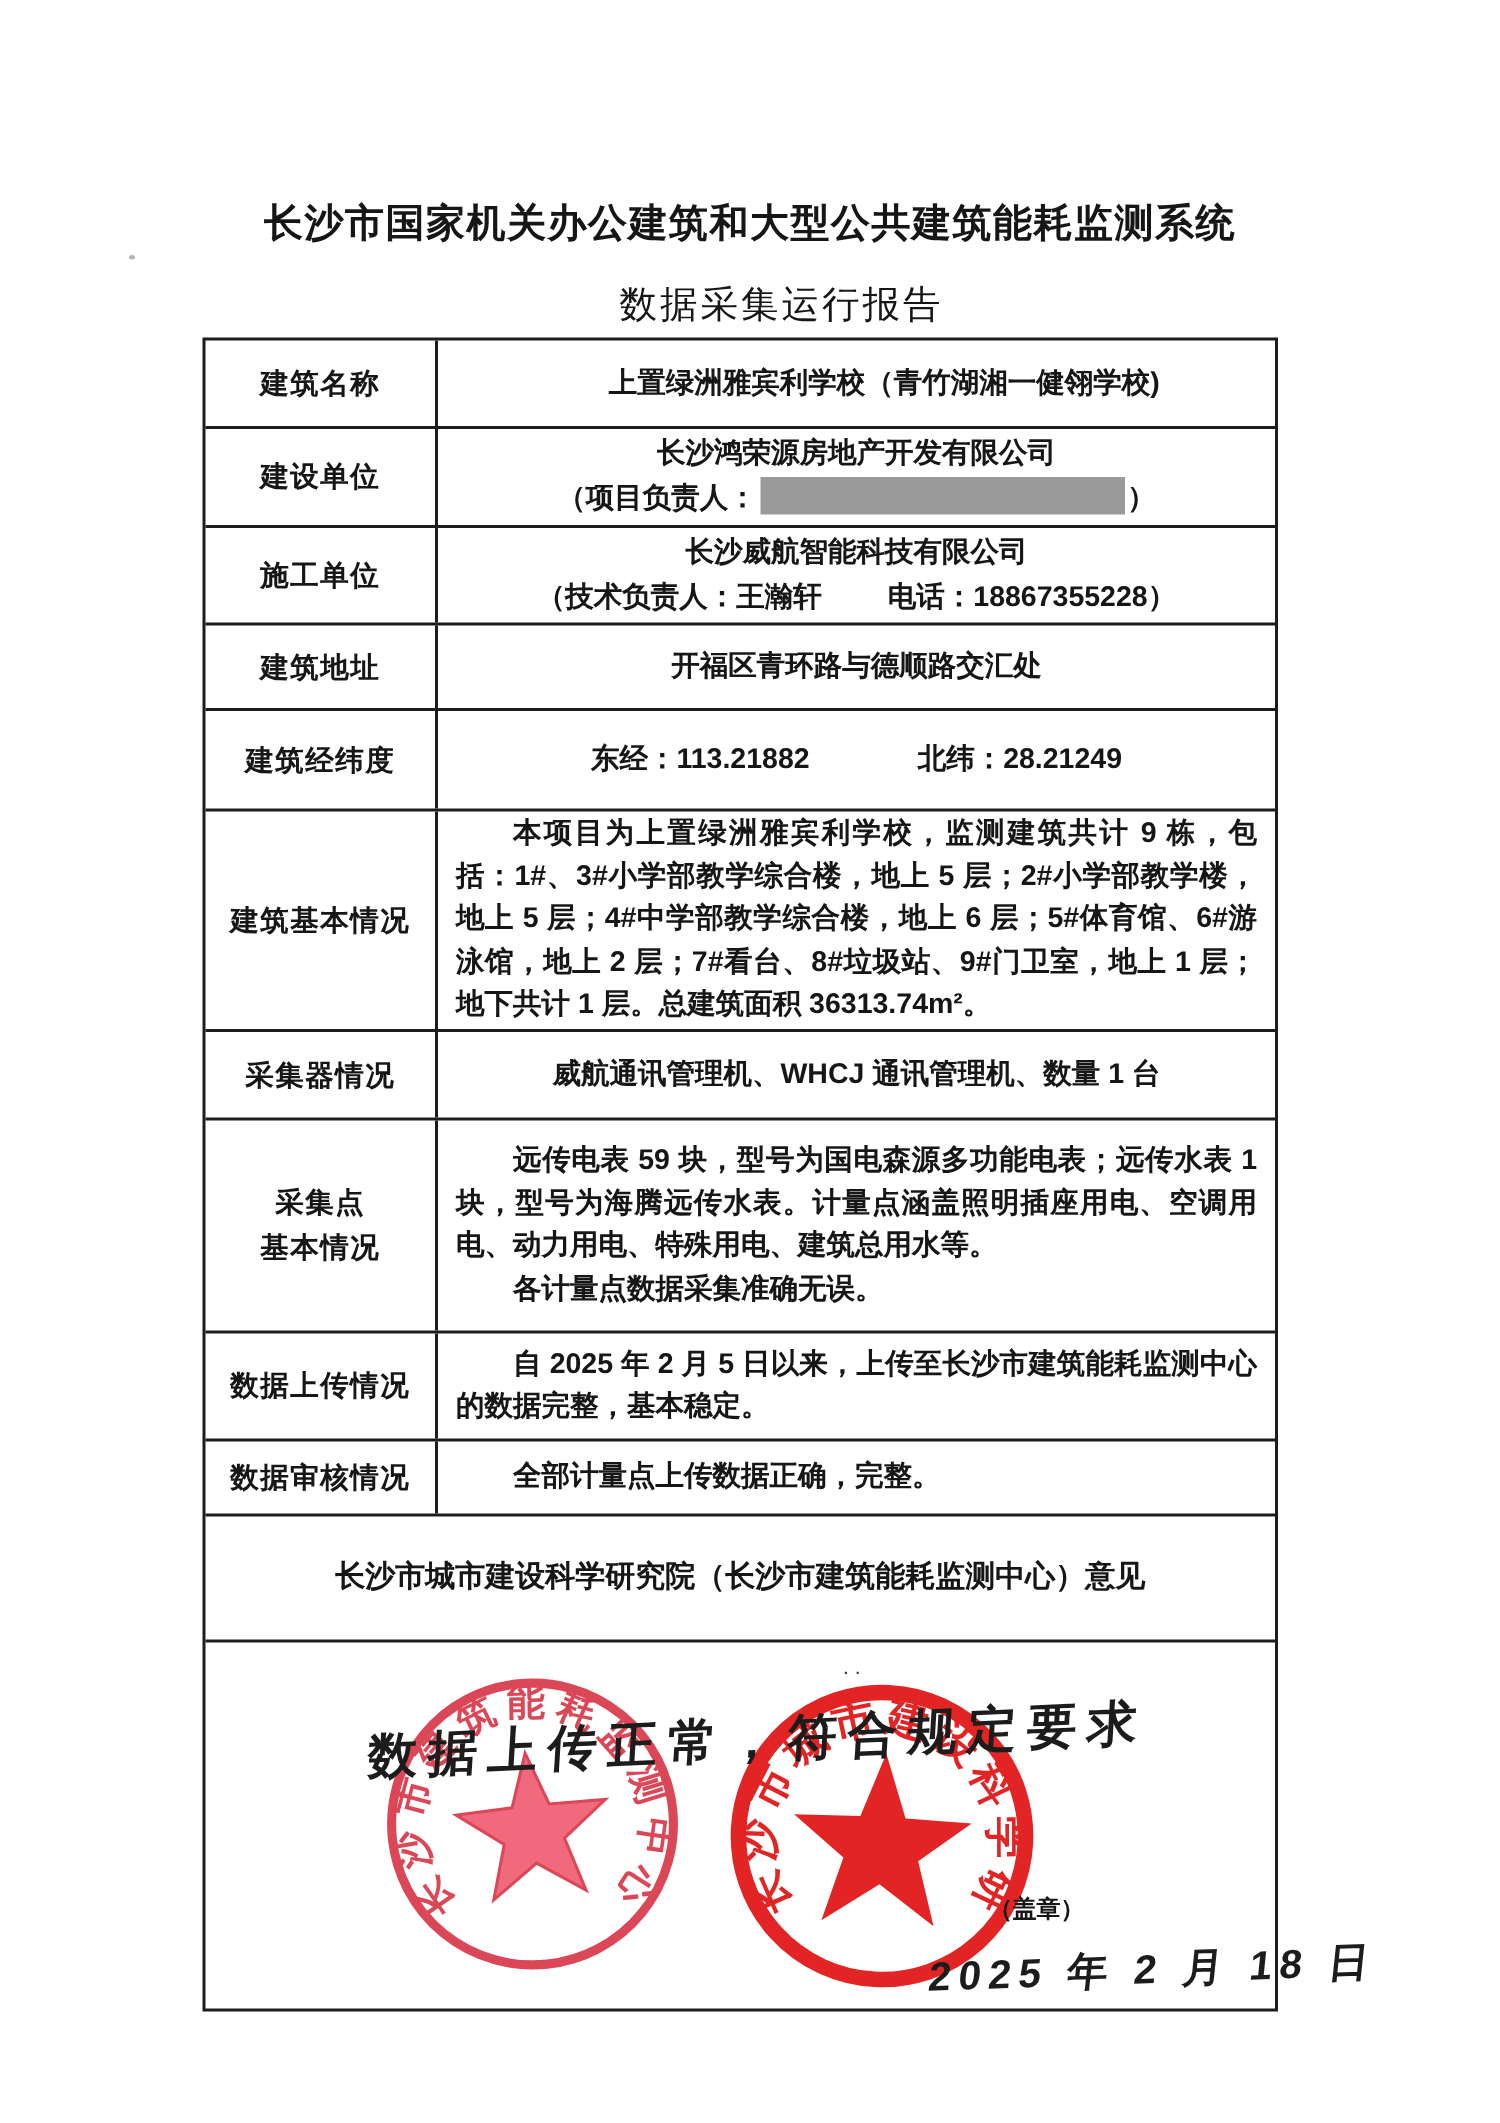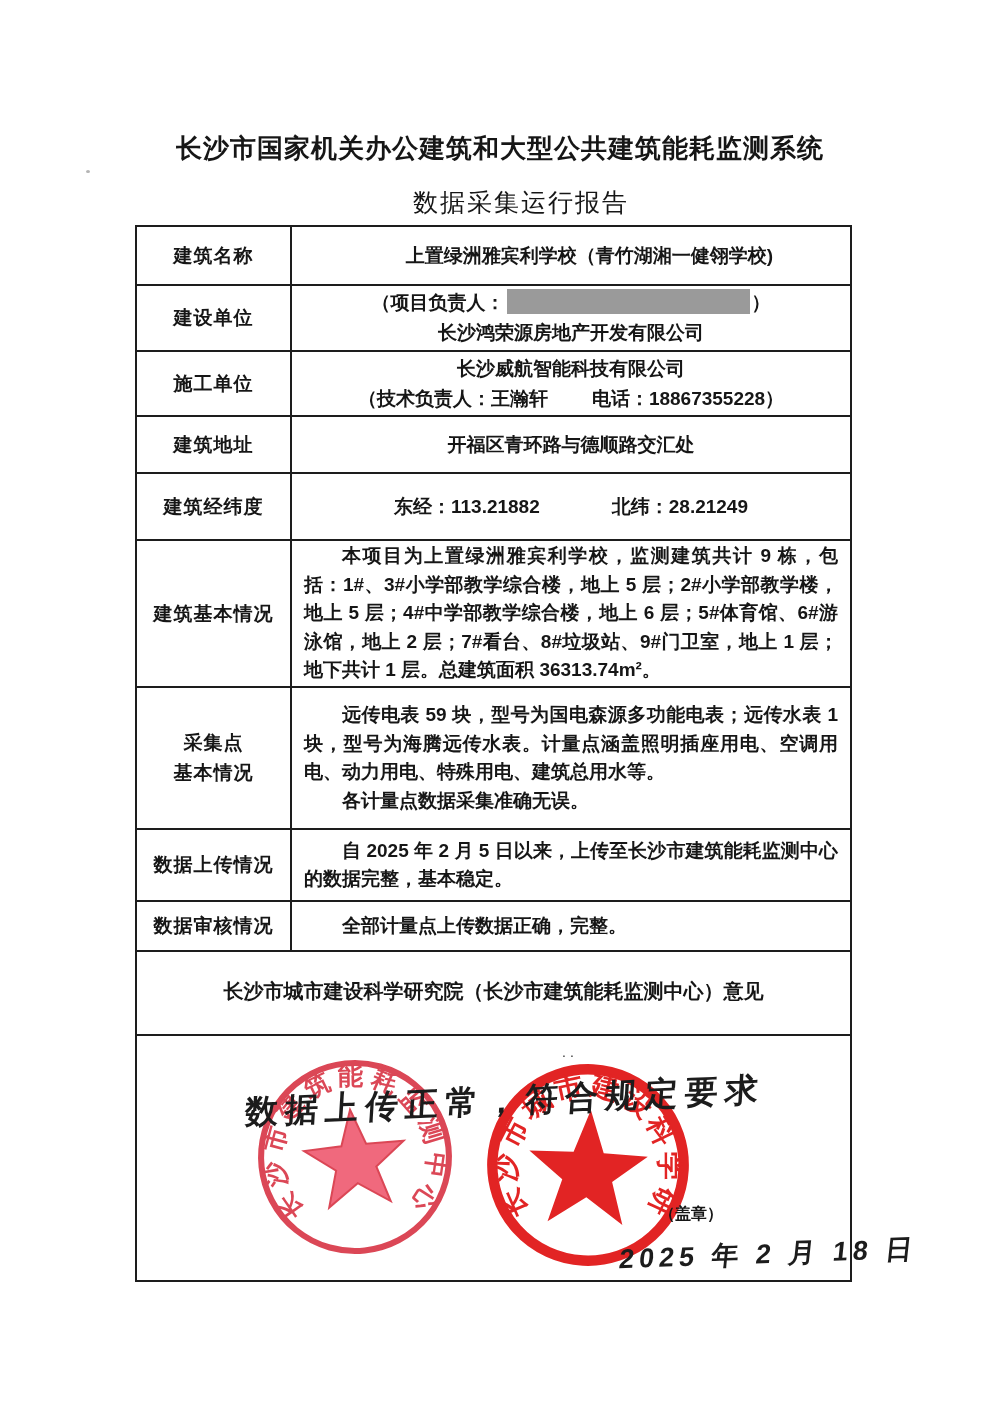--- a/index.html
+++ b/index.html
@@ -78,24 +78,24 @@
     <div class="trow" style="height:57px">
       <div class="tlabel">建筑名称</div>
       <div class="tcell center">
         <div class="line">上置绿洲雅宾利学校（青竹湖湘一健翎学校)</div>
       </div>
     </div>
 
     <div class="trow" style="height:64px">
       <div class="tlabel">建设单位</div>
       <div class="tcell center">
+        <div class="line">长沙鸿荣源房地产开发有限公司</div>
         <div class="line">
           <span>（项目负责人：</span><span class="redact"></span><span>）</span>
         </div>
-        <div class="line">长沙鸿荣源房地产开发有限公司</div>
       </div>
     </div>
 
     <div class="trow" style="height:63px">
       <div class="tlabel">施工单位</div>
       <div class="tcell center">
         <div class="line">长沙威航智能科技有限公司</div>
         <div class="line">
           <span>（技术负责人：王瀚轩</span><span class="gap40"></span><span>电话：18867355228）</span>
         </div>
@@ -118,20 +118,26 @@
       </div>
     </div>
 
     <div class="trow" style="height:145px">
       <div class="tlabel">建筑基本情况</div>
       <div class="tcell">
         <p class="para">本项目为上置绿洲雅宾利学校，监测建筑共计 9 栋，包括：1#、3#小学部教学综合楼，地上 5 层；2#小学部教学楼，地上 5 层；4#中学部教学综合楼，地上 6 层；5#体育馆、6#游泳馆，地上 2 层；7#看台、8#垃圾站、9#门卫室，地上 1 层；地下共计 1 层。总建筑面积 36313.74m²。</p>
       </div>
     </div>
 
+    <div class="trow" style="height:57px">
+      <div class="tlabel">采集器情况</div>
+      <div class="tcell center">
+        <div class="line">威航通讯管理机、WHCJ 通讯管理机、数量 1 台</div>
+      </div>
+    </div>
 
     <div class="trow" style="height:140px">
       <div class="tlabel">
         <div>采集点</div>
         <div style="margin-top:4px">基本情况</div>
       </div>
       <div class="tcell">
         <p class="para">远传电表 59 块，型号为国电森源多功能电表；远传水表 1 块，型号为海腾远传水表。计量点涵盖照明插座用电、空调用电、动力用电、特殊用电、建筑总用水等。</p>
         <p class="indent-line">各计量点数据采集准确无误。</p>
       </div>

